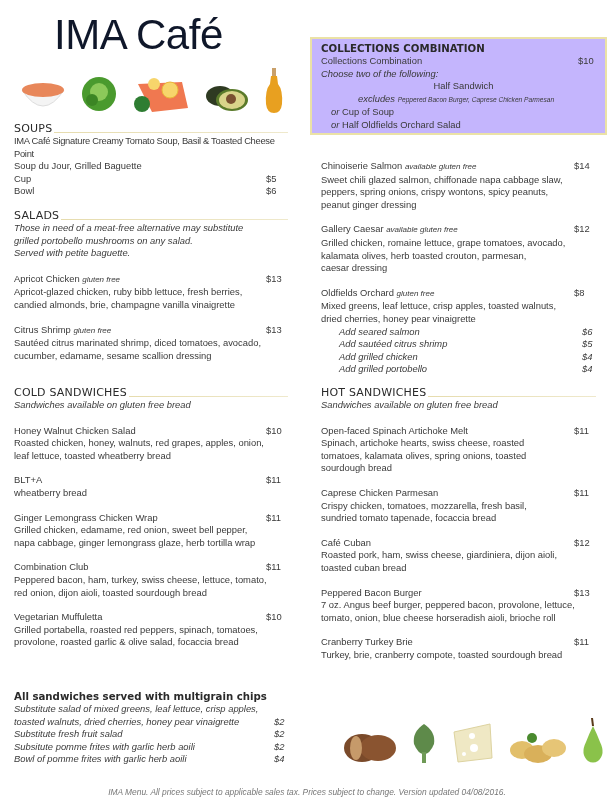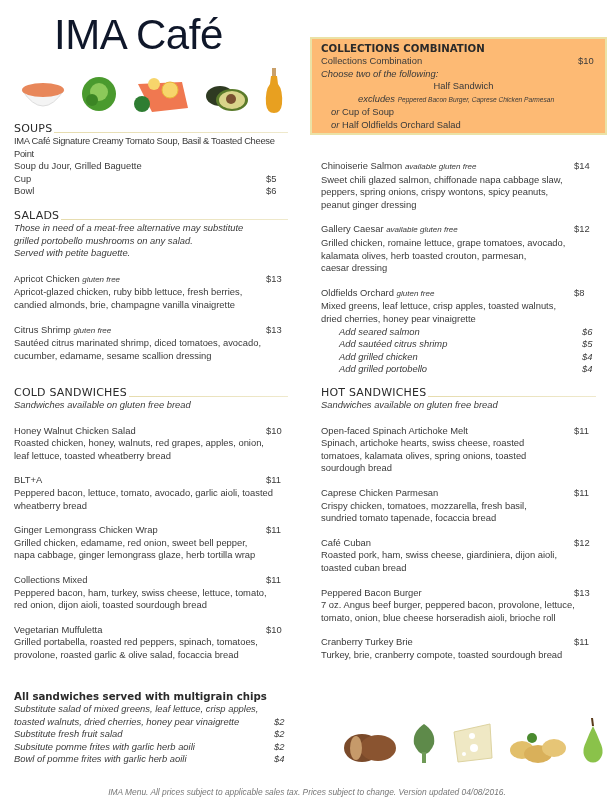--- a/index.html
+++ b/index.html
@@ -10,21 +10,21 @@
   .col{position:absolute;}
   .sec-head{display:flex;align-items:flex-end;font-family:"DejaVu Sans",sans-serif;font-weight:normal;font-size:11px;color:#2a2a2a;line-height:13px;letter-spacing:0.2px;}
   .sec-head .rule{flex:1;height:1px;background:linear-gradient(90deg,#e6dcae,#efe9cc);margin-left:2px;margin-bottom:2px;}
   .note{font-style:italic;color:#3a3a3a;}
   .row{display:flex;justify-content:space-between;}
   .row .price{width:22px;text-align:left;}
   .item{margin-bottom:12px;margin-top:12px;}
   .gf{font-style:italic;font-size:8px;}
   .add{display:flex;justify-content:space-between;font-style:italic;padding-left:18px;}
   .add .price{width:14px;text-align:left;}
-  .box{left:310px;top:37px;width:297px;height:98px;background:#fdba74;border:2px solid #ebe2a6;box-sizing:border-box;padding:3px 9px 0 9px;}
+  .box{left:310px;top:37px;width:297px;height:98px;background:#c4b5fd;border:2px solid #ebe2a6;box-sizing:border-box;padding:3px 9px 0 9px;}
   .box .head{font-family:"DejaVu Sans",sans-serif;font-weight:bold;font-size:10.2px;color:#2a2a2a;line-height:13px;}
   .footer{left:0;top:786px;width:614px;text-align:center;font-style:italic;font-size:8.4px;color:#777;}
   .bold-head{font-family:"DejaVu Sans",sans-serif;font-weight:bold;font-size:10.2px;color:#2a2a2a;line-height:13px;}
 </style>
 </head>
 <body>
 
 <div class="abs title">IMA Café</div>
 
 <div class="abs icons" style="left:20px;top:68px;gap:14px;">
@@ -111,34 +111,33 @@
         <span class="price">$10</span>
       </div>
     <div>Roasted chicken, honey, walnuts, red grapes, apples, onion,</div>
     <div>leaf lettuce, toasted wheatberry bread</div>
   </div>
   <div class="item">
     <div class="row">
         <span>BLT+A</span>
         <span class="price">$11</span>
       </div>
-    <div style="white-space:nowrap;">Peppered bacon, lettuce, tomato, avocado, garlic aioli, toasted</div>
     <div>wheatberry bread</div>
   </div>
   <div class="item">
     <div class="row">
         <span>Ginger Lemongrass Chicken Wrap</span>
         <span class="price">$11</span>
       </div>
     <div>Grilled chicken, edamame, red onion, sweet bell pepper,</div>
     <div>napa cabbage, ginger lemongrass glaze, herb tortilla wrap</div>
   </div>
   <div class="item">
     <div class="row">
-        <span>Collections Mixed</span>
+        <span>Combination Club</span>
         <span class="price">$11</span>
       </div>
     <div>Peppered bacon, ham, turkey, swiss cheese, lettuce, tomato,</div>
     <div>red onion, dijon aioli, toasted sourdough bread</div>
   </div>
   <div class="item">
     <div class="row">
         <span>Vegetarian Muffuletta</span>
         <span class="price">$10</span>
       </div>

